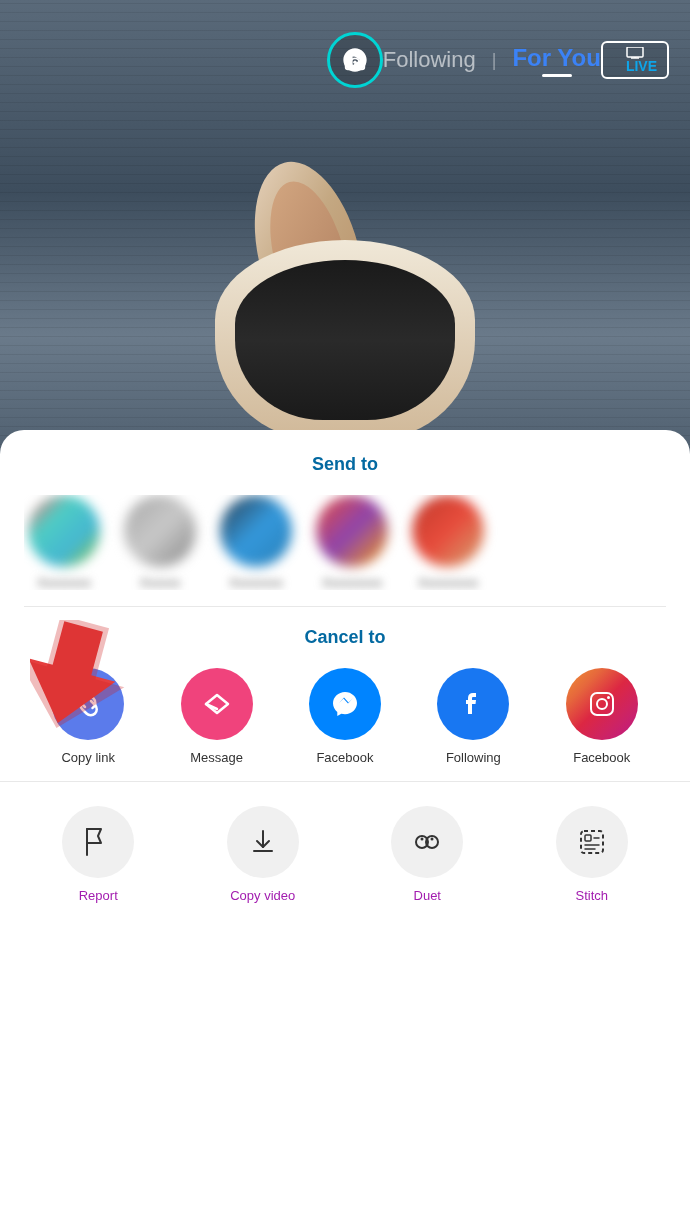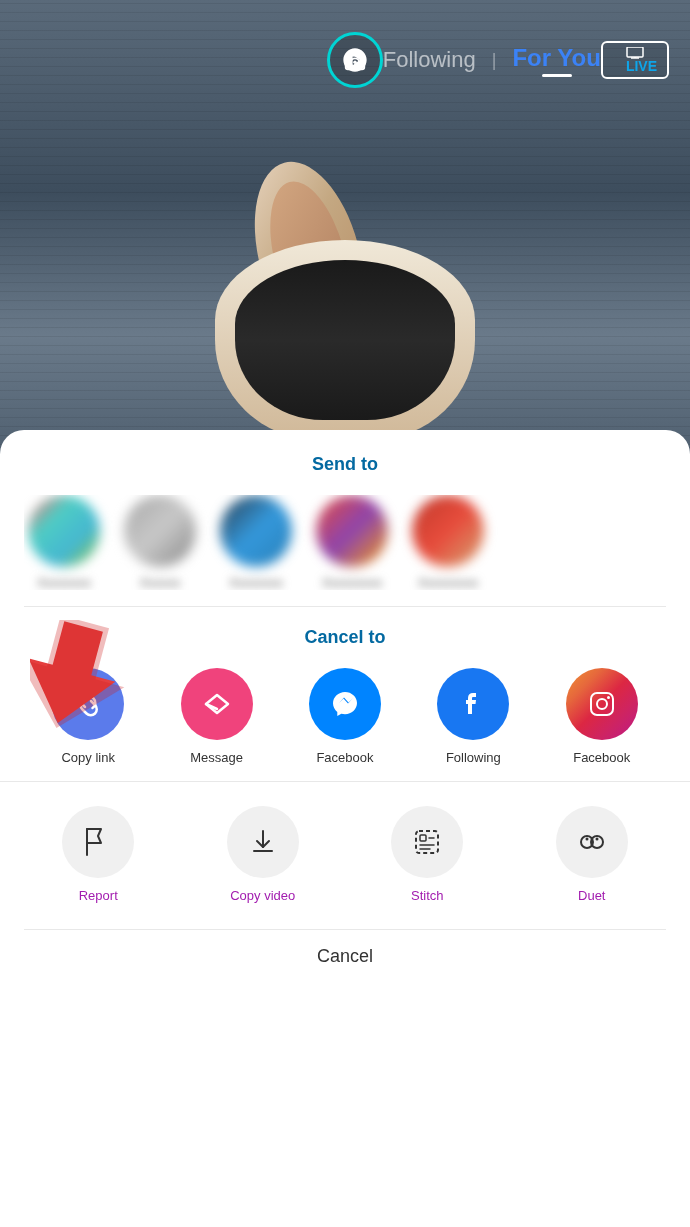--- a/index.html
+++ b/index.html
@@ -500,41 +500,38 @@
           <polyline points="11,16 17,22 23,16" fill="none" stroke="#333" stroke-width="2" stroke-linecap="round" stroke-linejoin="round"></polyline>
           <line x1="8" y1="26" x2="26" y2="26" stroke="#333" stroke-width="2" stroke-linecap="round"></line>
         </svg>
       </div>
       <span class="action-label">Copy video</span>
     </div>
 
     <div class="action-item">
       <div class="action-icon-circle">
         <svg width="34" height="34" viewBox="0 0 34 34">
+          <circle cx="12" cy="17" r="6" fill="none" stroke="#333" stroke-width="2"></circle>
+          <circle cx="22" cy="17" r="6" fill="none" stroke="#333" stroke-width="2"></circle>
+          <circle cx="12" cy="14" r="1.5" fill="#333"></circle>
+          <circle cx="22" cy="14" r="1.5" fill="#333"></circle>
+        </svg>
+      </div>
+      <span class="action-label">Duet</span>
+    </div>
+
+    <div class="action-item">
+      <div class="action-icon-circle">
+        <svg width="34" height="34" viewBox="0 0 34 34">
           <rect x="6" y="6" width="22" height="22" rx="3" fill="none" stroke="#333" stroke-width="2" stroke-dasharray="4 3"></rect>
           <rect x="10" y="10" width="6" height="6" rx="1" fill="none" stroke="#333" stroke-width="1.5"></rect>
           <line x1="19" y1="13" x2="24" y2="13" stroke="#333" stroke-width="1.5" stroke-linecap="round"></line>
           <line x1="10" y1="20" x2="24" y2="20" stroke="#333" stroke-width="1.5" stroke-linecap="round"></line>
           <line x1="10" y1="24" x2="20" y2="24" stroke="#333" stroke-width="1.5" stroke-linecap="round"></line>
         </svg>
       </div>
       <span class="action-label">Stitch</span>
     </div>
 
-    <div class="action-item">
-      <div class="action-icon-circle">
-        <svg width="34" height="34" viewBox="0 0 34 34">
-          <circle cx="12" cy="17" r="6" fill="none" stroke="#333" stroke-width="2"></circle>
-          <circle cx="22" cy="17" r="6" fill="none" stroke="#333" stroke-width="2"></circle>
-          <circle cx="12" cy="14" r="1.5" fill="#333"></circle>
-          <circle cx="22" cy="14" r="1.5" fill="#333"></circle>
-        </svg>
-      </div>
-      <span class="action-label">Duet</span>
-    </div>
-
-  </div>
-
-  <div class="cancel-section">
-    <button class="cancel-btn">Cancel</button>
-  </div>
+  </div>
+
 
 </div>
 
 </body></html>

